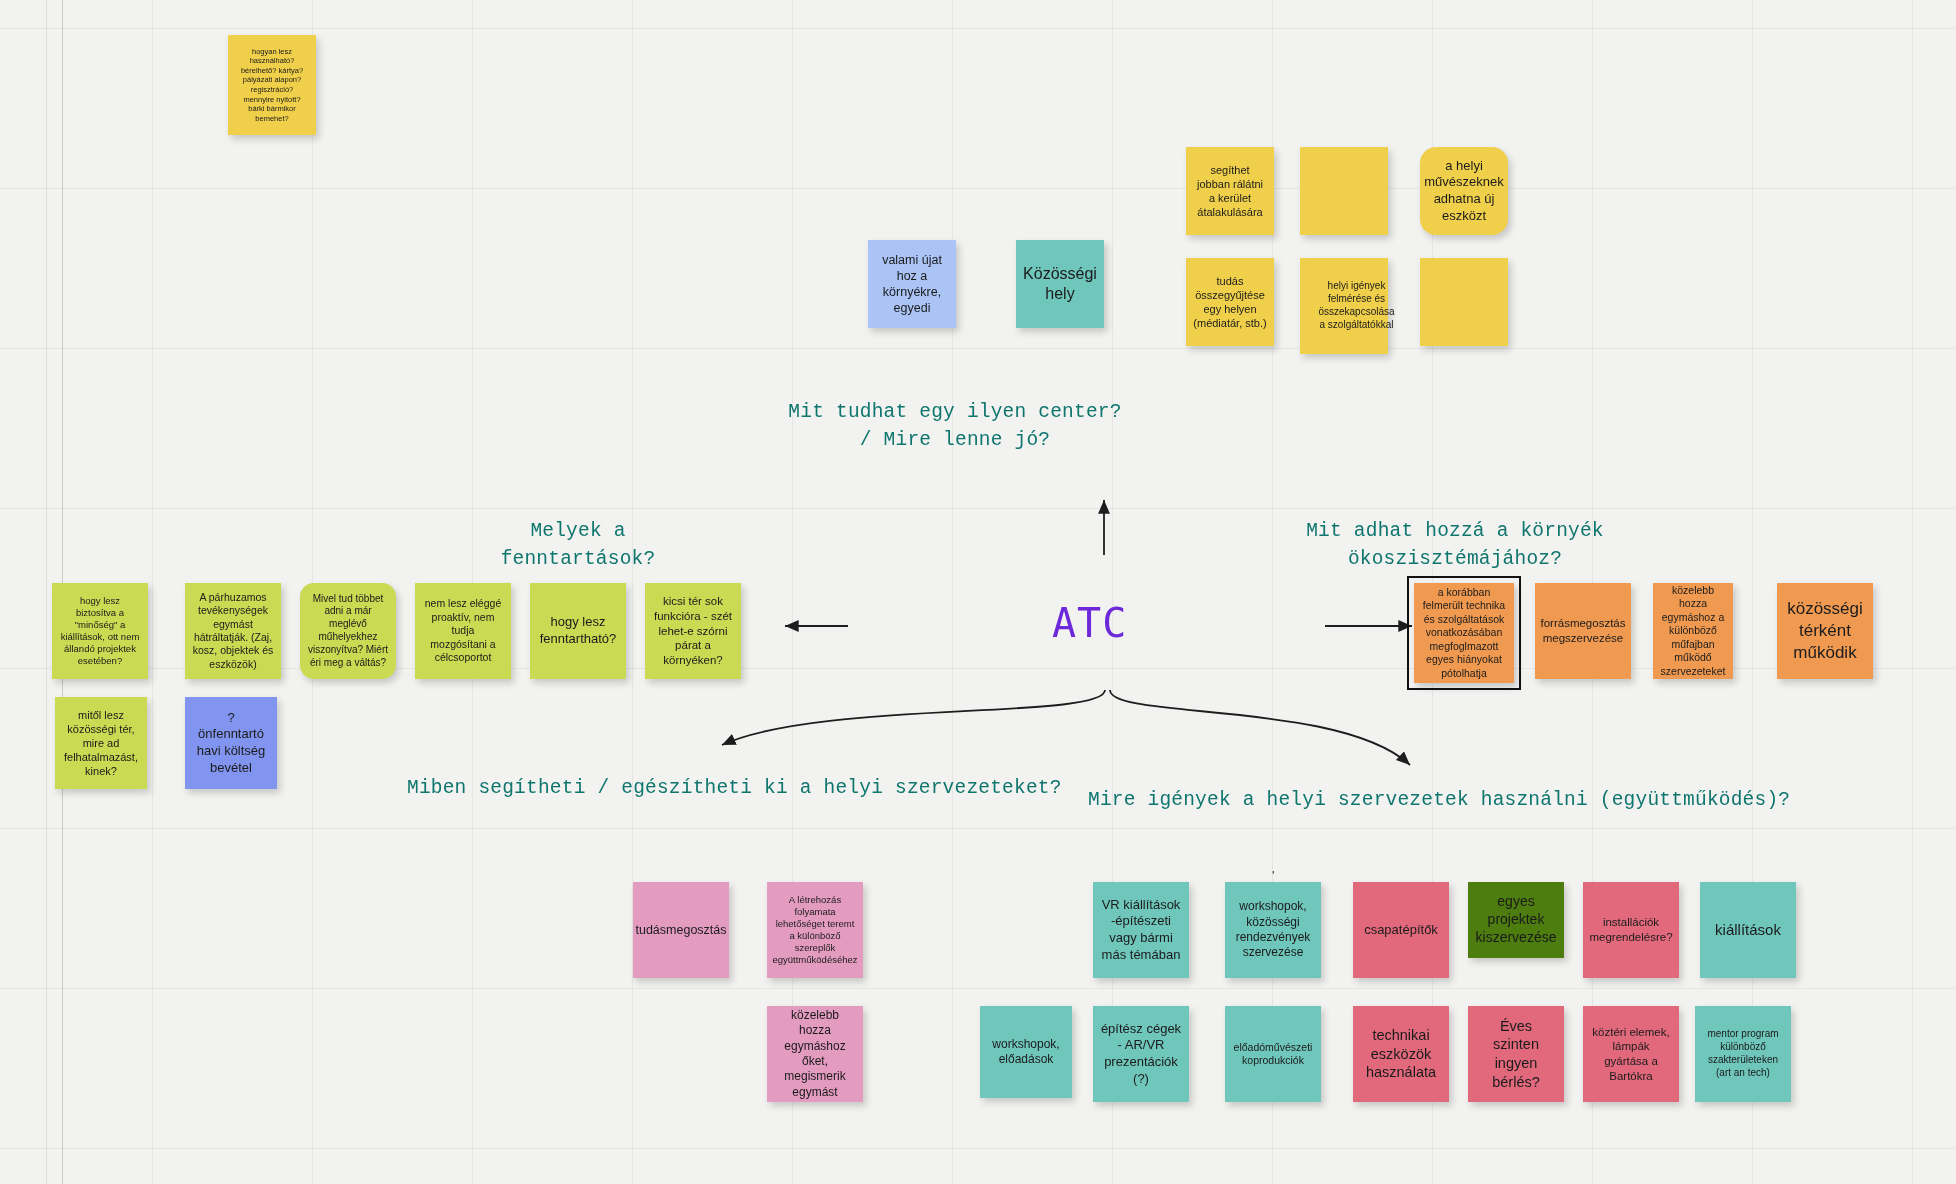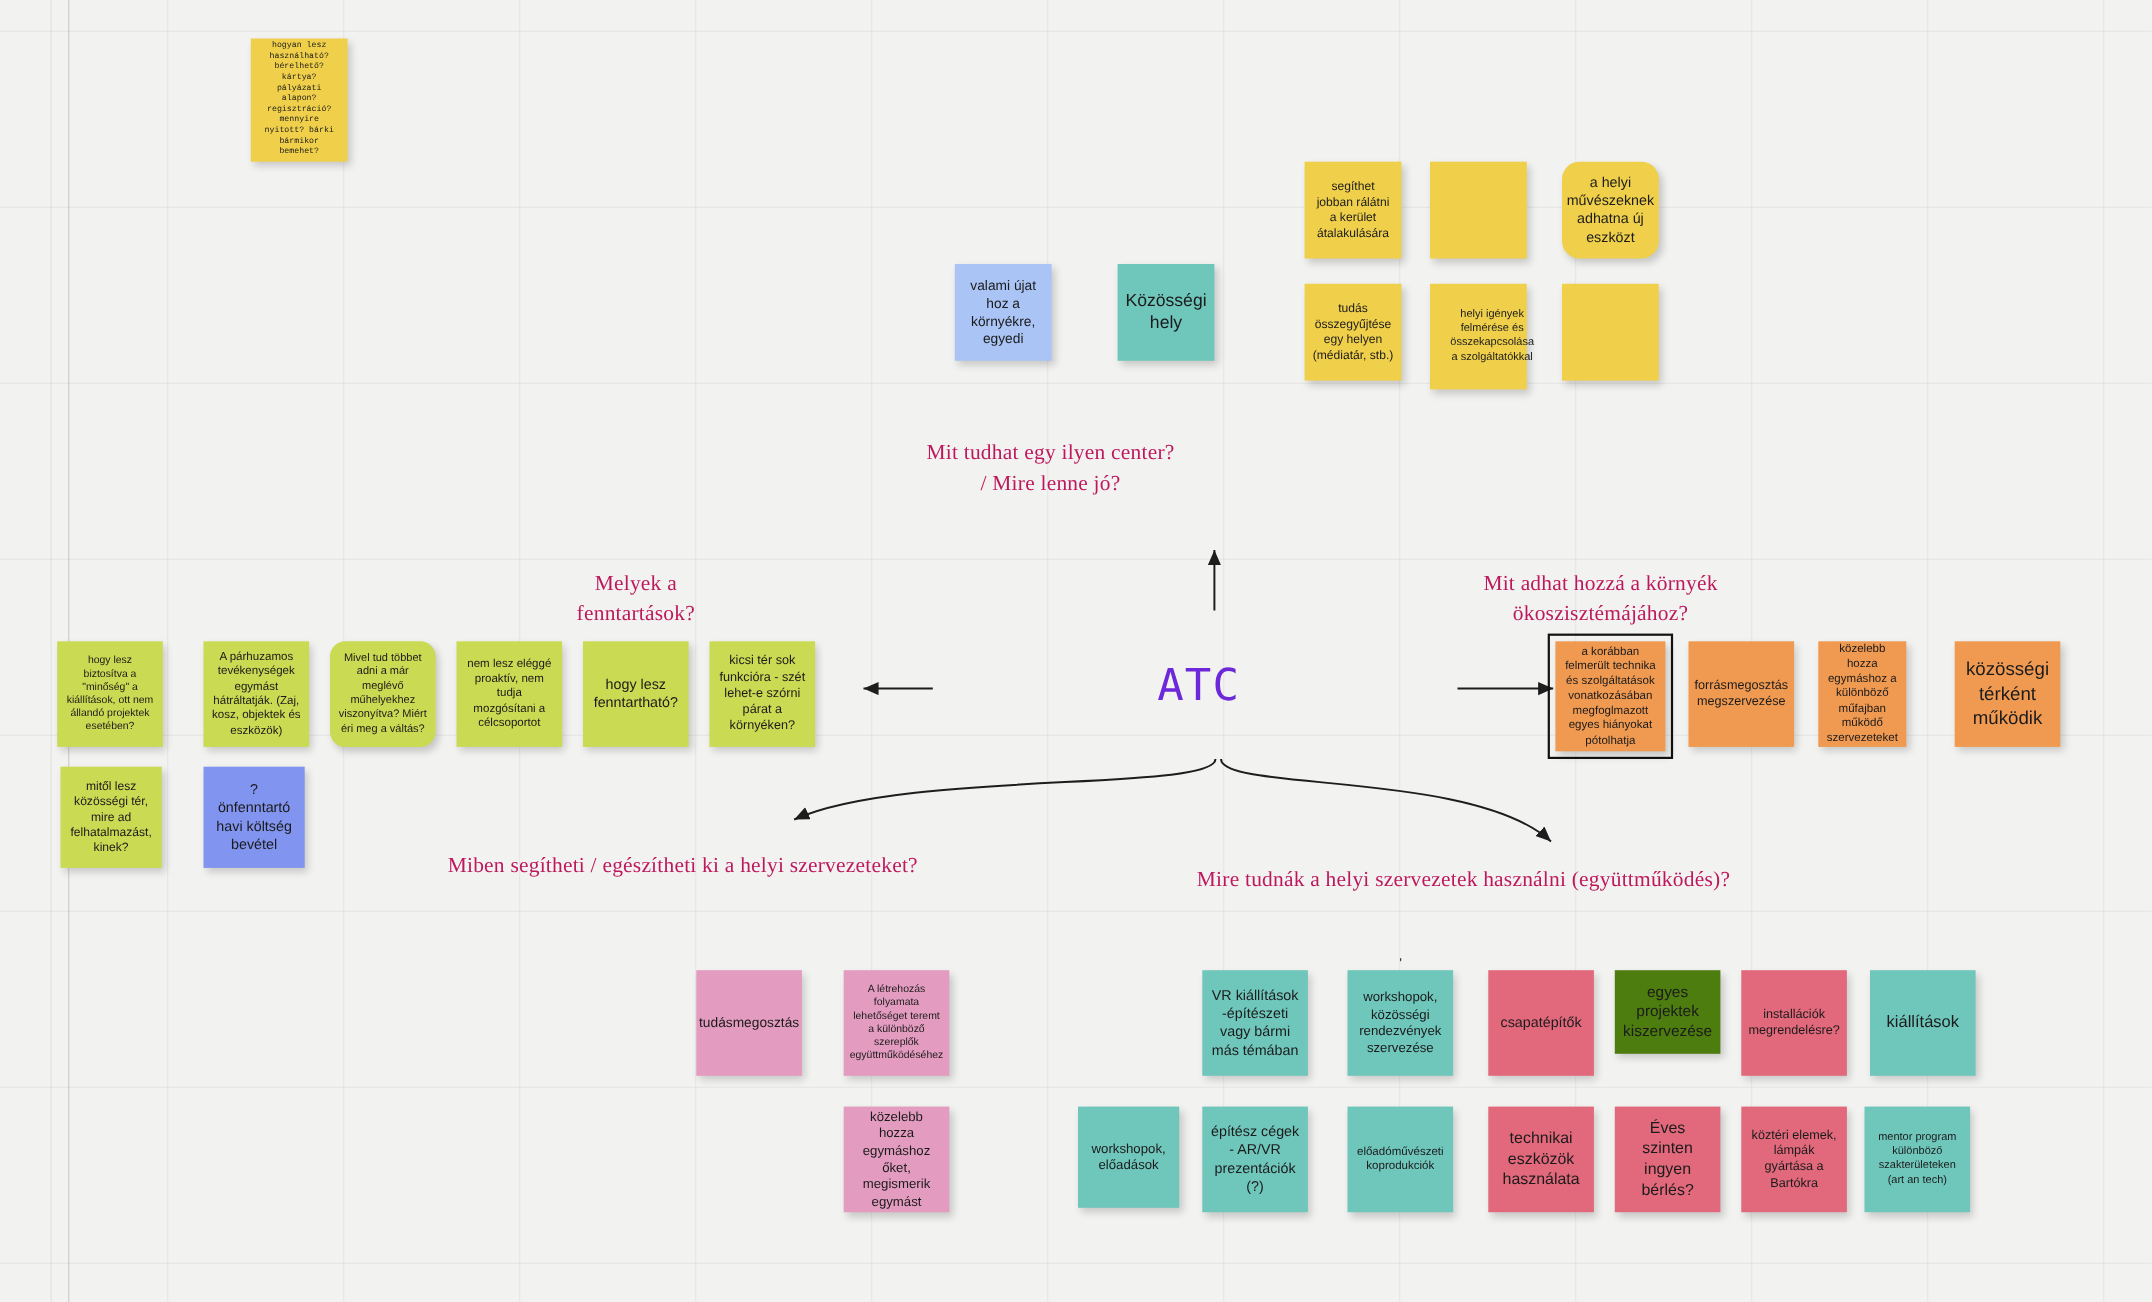--- a/index.html
+++ b/index.html
@@ -35,23 +35,23 @@
     word-wrap:break-word;
     white-space:pre-line;
     user-select:none;
   }
   .note.sel{
     outline:2px solid #111;
     outline-offset:5px;
   }
   .heading{
     position:absolute;
-    font-family:Liberation Serif, serif;
+    font-family:Liberation Mono, monospace;
     font-size:19.5px;
-    color:#be185d;
+    color:#0f766e;
     letter-spacing:0.2px;
     line-height:1.45;
     white-space:pre-line;
     user-select:none;
   }
   .heading.ctr{text-align:center;}
   #atc{
     position:absolute;
     font-family:"DejaVu Sans Mono", monospace;
     font-size:40px;
@@ -89,24 +89,24 @@
 <div class="caret" style="left:1272px;top:868px">'</div>
 
 <div id="headings-layer">
     <div class="heading ctr" style="left: 955px; top: 398px; transform: translateX(-50%);">Mit tudhat egy ilyen center?
 / Mire lenne jó?</div>
     <div class="heading ctr" style="left: 578px; top: 517px; transform: translateX(-50%);">Melyek a
 fenntartások?</div>
     <div class="heading ctr" style="left: 1455px; top: 517px; transform: translateX(-50%);">Mit adhat hozzá a környék
 ökoszisztémájához?</div>
     <div class="heading" style="left: 407px; top: 774px;">Miben segítheti / egészítheti ki a helyi szervezeteket?</div>
-    <div class="heading" style="left: 1088px; top: 786px;">Mire tudnák a helyi szervezetek használni (együttműködés)?</div>
+    <div class="heading" style="left: 1088px; top: 786px;">Mire igények a helyi szervezetek használni (együttműködés)?</div>
   </div>
 <div id="notes-layer">
-    <div class="note" style="left: 228px; top: 35px; width: 88px; height: 112px; font-size: 7.5px; background: rgb(240, 208, 75); font-family: Liberation Mono, monospace;">hogyan lesz használható? bérelhető? kártya? pályázati alapon? regisztráció? mennyire nyitott? bárki bármikor bemehet?</div>
+    <div class="note" style="left: 228px; top: 35px; width: 88px; height: 100px; font-size: 7.5px; background: rgb(240, 208, 75);">hogyan lesz használható? bérelhető? kártya? pályázati alapon? regisztráció? mennyire nyitott? bárki bármikor bemehet?</div>
     <div class="note" style="left: 1186px; top: 147px; width: 88px; height: 88px; font-size: 11px; background: rgb(240, 208, 75);">segíthet jobban rálátni a kerület átalakulására</div>
     <div class="note" style="left: 1300px; top: 147px; width: 88px; height: 88px; font-size: 11px; background: rgb(240, 208, 75);"></div>
     <div class="note" style="left: 1420px; top: 147px; width: 88px; height: 88px; font-size: 13px; background: rgb(240, 208, 75); border-radius: 16px;">a helyi művészeknek adhatna új eszközt</div>
     <div class="note" style="left: 1186px; top: 258px; width: 88px; height: 88px; font-size: 11px; background: rgb(240, 208, 75);">tudás összegyűjtése egy helyen (médiatár, stb.)</div>
     <div class="note" style="left: 1300px; top: 258px; width: 88px; height: 96px; font-size: 10px; background: rgb(240, 208, 75); padding-left: 32px;">helyi igények felmérése és összekapcsolása a szolgáltatókkal</div>
     <div class="note" style="left: 1420px; top: 258px; width: 88px; height: 88px; font-size: 11px; background: rgb(240, 208, 75);"></div>
     <div class="note" style="left: 868px; top: 240px; width: 88px; height: 88px; font-size: 12.5px; background: rgb(169, 196, 245);">valami újat hoz a környékre, egyedi</div>
     <div class="note" style="left: 1016px; top: 240px; width: 88px; height: 88px; font-size: 16px; background: rgb(111, 198, 187);">Közösségi hely</div>
     <div class="note" style="left: 52px; top: 583px; width: 96px; height: 96px; font-size: 9.5px; background: rgb(202, 218, 82);">hogy lesz biztosítva a "minőség" a kiállítások, ott nem állandó projektek esetében?</div>
     <div class="note" style="left: 185px; top: 583px; width: 96px; height: 96px; font-size: 10.5px; background: rgb(202, 218, 82);">A párhuzamos tevékenységek egymást hátráltatják. (Zaj, kosz, objektek és eszközök)</div>

